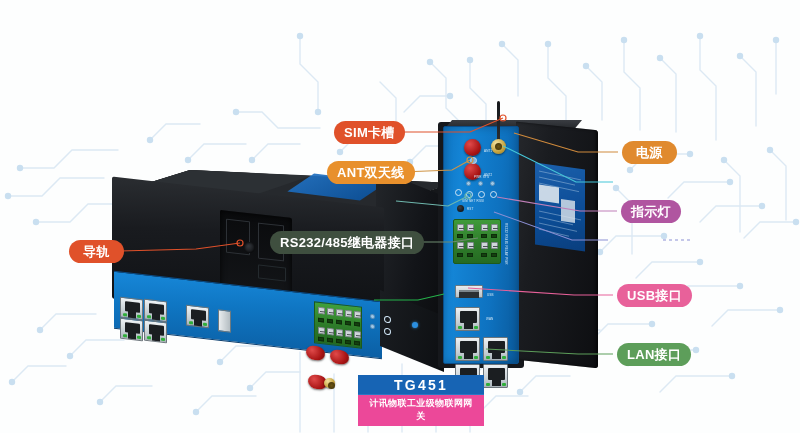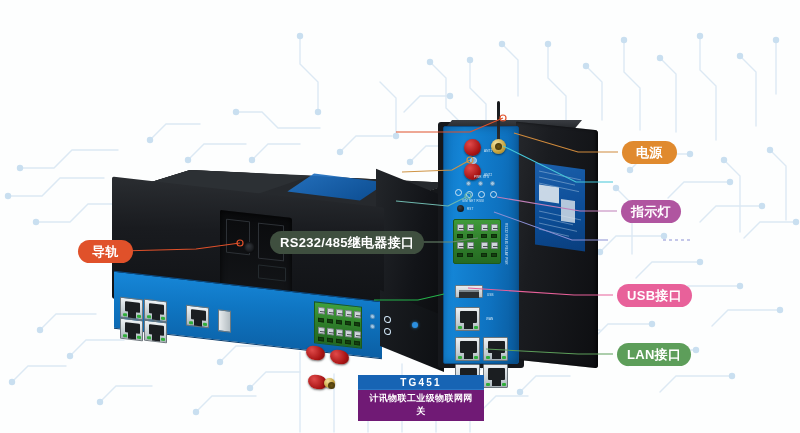--- a/index.html
+++ b/index.html
@@ -352,28 +352,28 @@
   #caption {
     position: absolute;
     left: 358px; top: 375px;
     width: 126px;
     z-index: 35;
     text-align: center;
   }
   #caption-title {
     background: #1764b4;
     color: #ffffff;
-    font-size: 10px;
+    font-size: 14px;
     font-weight: bold;
     letter-spacing: 2.2px;
     padding: 2px 0 1px;
     font-family: "Liberation Sans", sans-serif;
   }
   #caption-sub {
-    background: #701a75;
+    background: #ec4899;
     color: #ffffff;
     font-size: 9px;
     font-weight: bold;
     letter-spacing: .4px;
     padding: 2px 8px 3px;
     border-top: 1px solid #2b77c4;
     font-family: "Liberation Sans", "DejaVu Sans", sans-serif;
   }
 </style>
 </head>
@@ -712,24 +712,30 @@
 
       <path d="M608 240 L572 240 L494 212" stroke="#8b8fd4"></path>
       <path d="M663 240 L690 240" stroke="#8b8fd4" stroke-dasharray="3 3"></path>
 
       <path d="M613 295 L574 295 L468 288" stroke="#e8619a"></path>
 
       <path d="M613 354 L578 354 L486 349" stroke="#5d9e5a"></path>
     </g>
   </svg>
 
+  <div class="callout" style="left:334px; top:121px; background:#e0512a;">
+    <span>SIM卡槽</span>
+  </div>
+  <div class="callout" style="left:327px; top:161px; background:#e8902c;">
+    <span>ANT双天线</span>
+  </div>
   <div class="callout" style="left:270px; top:231px; background:#3f4f3f;">
     <span>RS232/485继电器接口</span>
   </div>
-  <div class="callout" style="left:78px; top:240px; background:#e0512a; padding:0 14px;">
+  <div class="callout" style="left:69px; top:240px; background:#e0512a; padding:0 14px;">
     <span>导轨</span>
   </div>
 
   <div class="callout" style="left:622px; top:141px; background:#e08a2e; padding:0 14px;">
     <span>电源</span>
   </div>
   <div class="callout" style="left:621px; top:200px; background:#b055a0;">
     <span>指示灯</span>
   </div>
   <div class="callout" style="left:617px; top:284px; background:#e8619a;text-align:right;">

